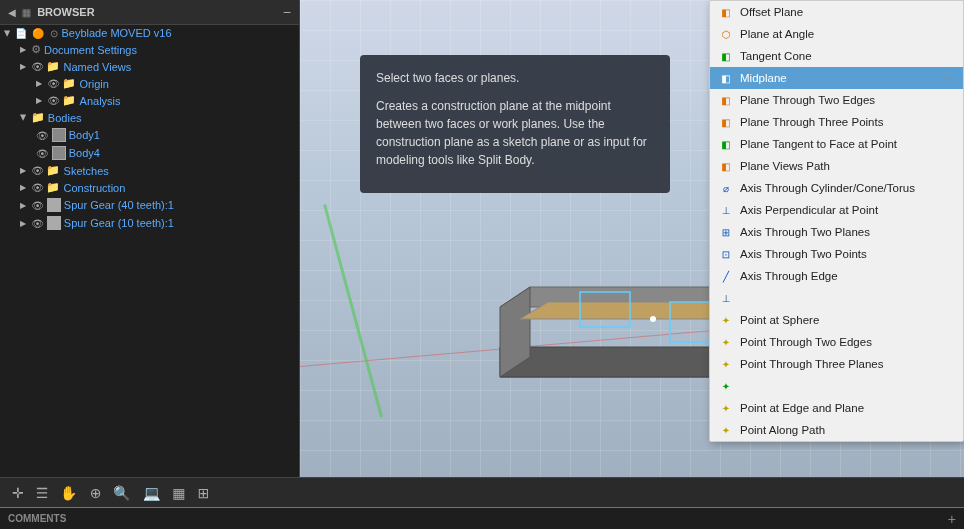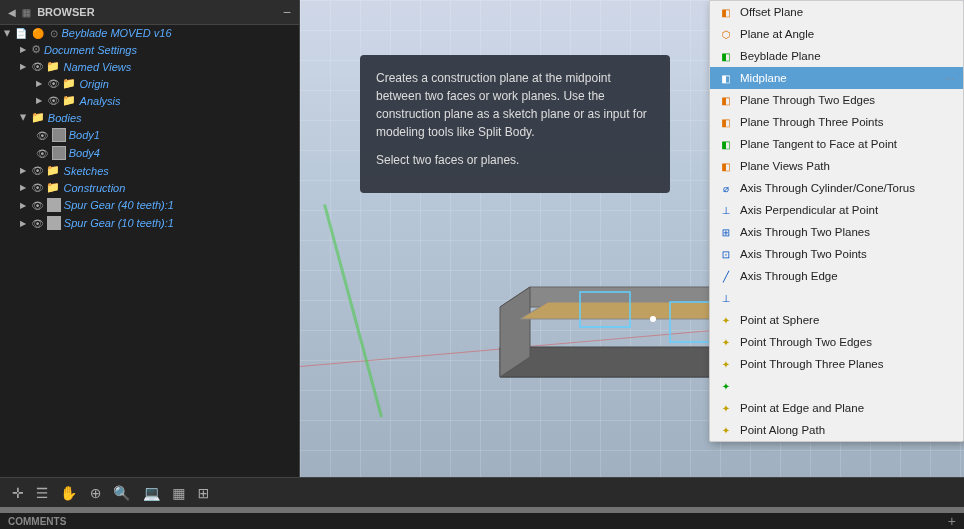--- a/index.html
+++ b/index.html
@@ -79,21 +79,20 @@
       background: #888;
       border: 1px solid #aaa;
       display: inline-block;
       flex-shrink: 0;
     }
     .gear-icon { color: #888; font-size: 11px; }
 
     .tree-label {
       color: #5aabff;
       cursor: pointer;
-      font-style: italic;
     }
 
     
     .viewport {
       flex: 1;
       background: linear-gradient(180deg, #d0d8e8 0%, #b8c8d8 40%, #a0b0c0 100%);
       position: relative;
       overflow: hidden;
     }
 
@@ -149,21 +148,21 @@
       color: #aaa;
       cursor: pointer;
       padding: 2px 4px;
       font-size: 14px;
       border-radius: 2px;
     }
 
     .comments-bar {
       height: 22px;
       background: #1e1e1e;
-      border-top: 6px solid #737373;
+      border-top: 1px solid #737373;
       display: flex;
       align-items: center;
       padding: 0 8px;
       gap: 6px;
     }
 
     .comments-label {
       color: #888;
       font-size: 10px;
       font-weight: bold;
@@ -349,22 +348,22 @@
 
         <polygon points="50,72 240,72 268,55 78,55" fill="#c0a060" stroke="#888" stroke-width="1"></polygon>
 
         <rect x="110" y="45" width="50" height="35" fill="none" stroke="#60d0ff" stroke-width="1.5"></rect>
         <rect x="200" y="55" width="55" height="40" fill="none" stroke="#60d0ff" stroke-width="1.5"></rect>
 
         <circle cx="183" cy="72" r="3" fill="white"></circle>
       </svg>
 
       <div class="tooltip-box">
+        <p>Select two faces or planes.</p>
         <p>Creates a construction plane at the midpoint between two faces or work planes. Use the construction plane as a sketch plane or as input for modeling tools like Split Body.</p>
-        <p>Select two faces or planes.</p>
       </div>
 
       <div class="orientation-cube">
         <svg width="60" height="60" viewBox="0 0 60 60">
 
           <polygon points="15,15 45,15 55,5 25,5" fill="#cccccc" stroke="#999" stroke-width="0.5"></polygon>
           <polygon points="15,15 45,15 45,45 15,45" fill="#aaaaaa" stroke="#999" stroke-width="0.5"></polygon>
           <polygon points="45,15 55,5 55,35 45,45" fill="#888888" stroke="#999" stroke-width="0.5"></polygon>
           <text x="22" y="34" font-size="7" fill="#333">RIGHT</text>
           <text x="24" y="12" font-size="6" fill="#333">TOP</text>
@@ -381,21 +380,21 @@
           <span>Offset Plane</span>
         </div>
 
         <div class="menu-item">
           <span class="menu-icon ic-orange">⬡</span>
           <span>Plane at Angle</span>
         </div>
 
         <div class="menu-item">
           <span class="menu-icon ic-green">◧</span>
-          <span>Beyblade Plane</span>
+          <span>Tangent Cone</span>
         </div>
 
         <div class="menu-item highlighted">
           <span class="menu-icon">◧</span>
           <span>Midplane</span>
           <span class="menu-more">⋯</span>
         </div>
 
         <div class="menu-item">
           <span class="menu-icon ic-orange">◧</span>

